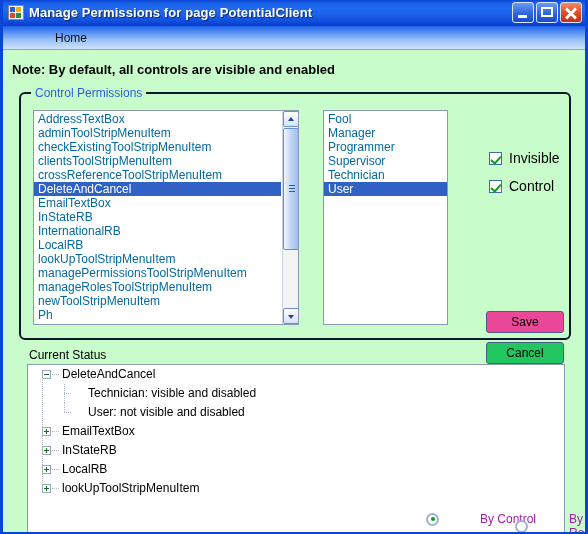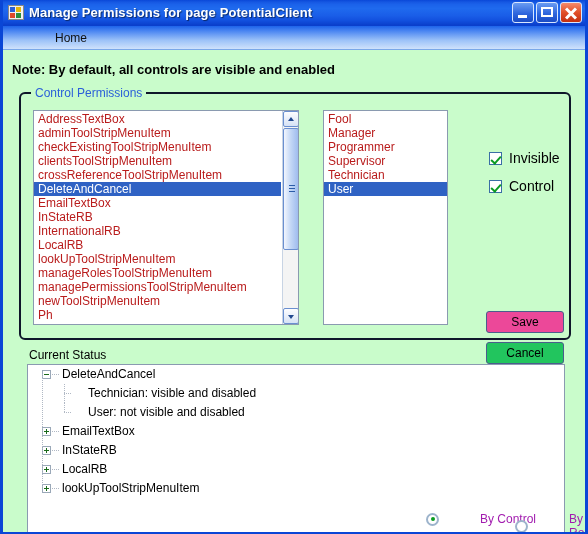--- a/index.html
+++ b/index.html
@@ -92,21 +92,21 @@
   
   .listbox{
     position:absolute;background:#fff;box-sizing:border-box;
     border:1px solid #8a9ab0;overflow:hidden;
   }
   .lb-controls{left:12px;top:16px;width:266px;height:215px;}
   .lb-roles{left:302px;top:16px;width:125px;height:215px;}
   .lb-inner{position:absolute;left:0;top:0;right:0;top:0;padding:1px 0 0 0;}
   .lb-controls .lb-inner{right:17px;}
   .lb-item{
-    font-size:12px;color:#b91c1c;line-height:14px;height:14px;
+    font-size:12px;color:#0369a1;line-height:14px;height:14px;
     padding:0 0 0 4px;white-space:nowrap;overflow:hidden;
   }
   .lb-item.sel{background:#2f62c4;color:#fff;}
   .lb-controls .lb-item.sel{margin-right:0;}
 
   
   .sb{
     position:absolute;right:0;top:0;width:16px;height:100%;
     background:#f4f4f4;border-left:1px solid #c8d4e4;box-sizing:border-box;
   }
@@ -241,22 +241,22 @@
             <div class="lb-item">adminToolStripMenuItem</div>
             <div class="lb-item">checkExistingToolStripMenuItem</div>
             <div class="lb-item">clientsToolStripMenuItem</div>
             <div class="lb-item">crossReferenceToolStripMenuItem</div>
             <div class="lb-item sel">DeleteAndCancel</div>
             <div class="lb-item">EmailTextBox</div>
             <div class="lb-item">InStateRB</div>
             <div class="lb-item">InternationalRB</div>
             <div class="lb-item">LocalRB</div>
             <div class="lb-item">lookUpToolStripMenuItem</div>
+            <div class="lb-item">managePermissionsToolStripMenuItem</div>
             <div class="lb-item">manageRolesToolStripMenuItem</div>
-            <div class="lb-item">managePermissionsToolStripMenuItem</div>
             <div class="lb-item">newToolStripMenuItem</div>
             <div class="lb-item">Ph</div>
           </div>
         <div class="sb">
           <div class="sb-btn sb-up">
               <span class="arw"></span>
             </div>
           <div class="sb-thumb">
             <span class="sb-grip">
                 <b></b>

